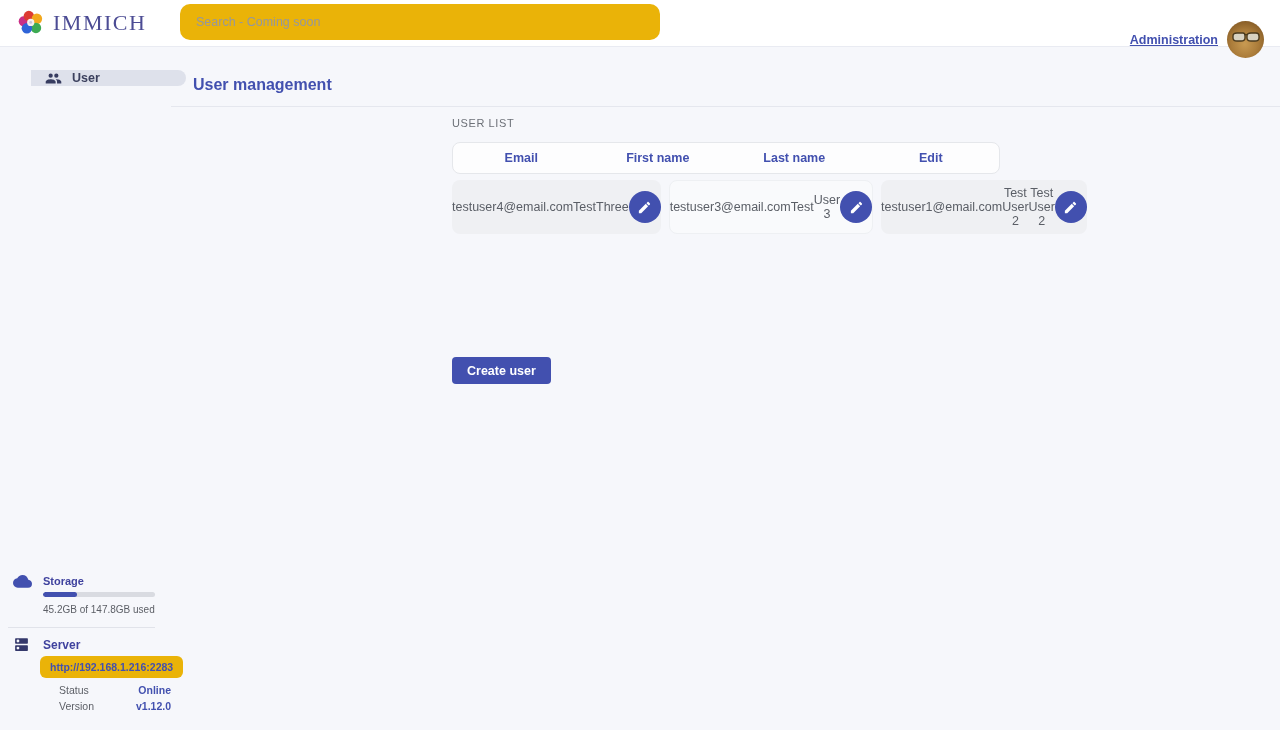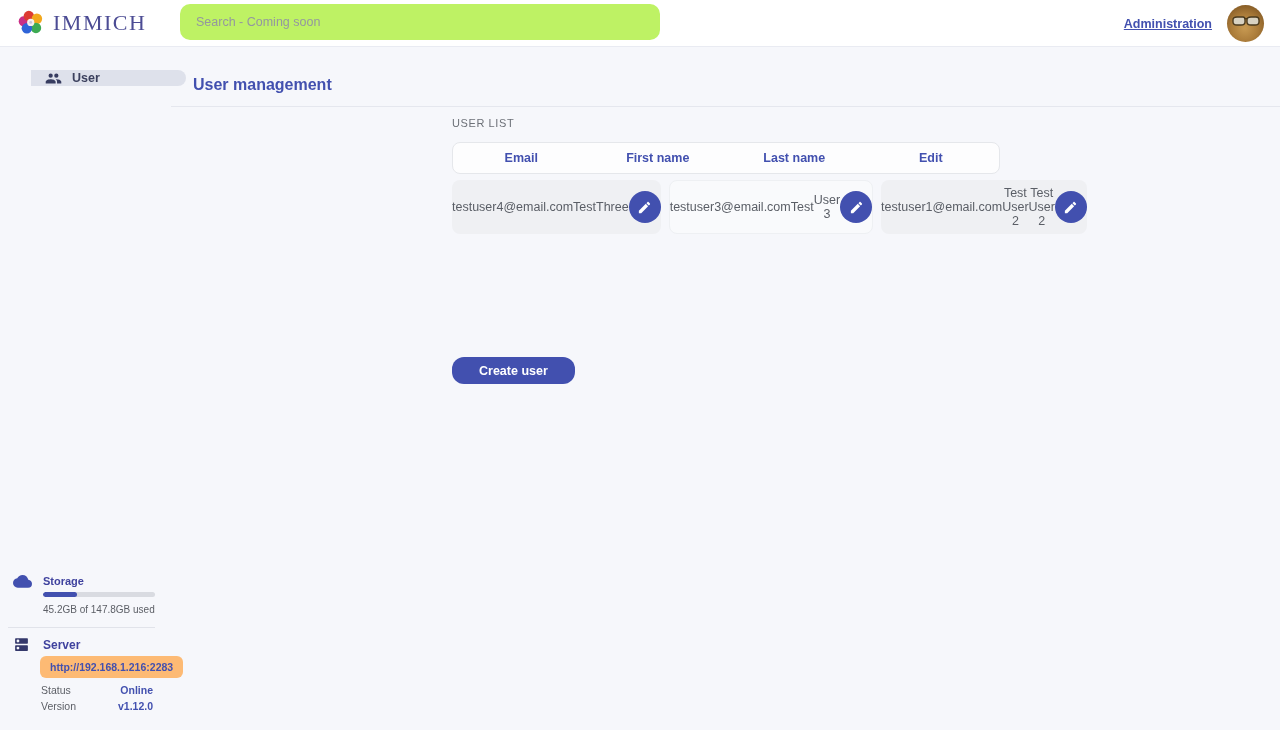--- a/index.html
+++ b/index.html
@@ -19,28 +19,28 @@
     z-index:5;
     padding-left:33px;
   }
   .logo { position:absolute; left:18px; top:9px; display:flex; align-items:center; gap:7px; }
   .logo-text {
     font-family:"Liberation Serif", serif;
     font-size:22px; letter-spacing:1.5px; color:#4c4c94; font-weight:400;
   }
   .search-input {
     position:absolute; left:180px; top:4px; width:480px; height:36px;
-    background:#bef264; border:none; border-radius:10px;
+    background:#eab308; border:none; border-radius:10px;
     padding:0 16px; font-size:12.5px; color:#4a4e57; outline:none;
     font-family:"Liberation Sans", sans-serif;
   }
   .search-input::placeholder { color:#94979f; }
   .header-right {
-    position:absolute; right:16px; top:0; height:47px;
-    display:flex; align-items:center; gap:15px;
+    position:absolute; right:16px; top:16px; height:47px;
+    display:flex; align-items:center; gap:9px;
   }
   .admin-link {
     font-size:12.5px; font-weight:700; color:#4250af;
     text-decoration:underline; cursor:pointer;
   }
   .avatar {
     width:37px; height:37px; border-radius:50%; overflow:hidden; cursor:pointer;
     background:radial-gradient(circle at 48% 62%, #c89a52 0%, #ab7c3a 45%, #8a5f28 75%, #5d3f1a 100%);
     position:relative;
   }
@@ -62,25 +62,25 @@
     position:absolute; left:43px; top:592px; width:112px; height:5px;
     background:#d9dbe1; border-radius:3px; overflow:hidden;
   }
   .progress-fill { height:100%; background:#4250af; border-radius:3px; width:0; }
   .storage-usage { position:absolute; left:43px; top:604px; font-size:10px; color:#5c5f66; }
   .side-divider { position:absolute; left:8px; top:627px; width:147px; border-top:1px solid #e1e3ea; }
   .server-icon { position:absolute; left:13px; top:636px; }
   .server-title { position:absolute; left:43px; top:638px; font-size:12px; font-weight:700; color:#3f429e; }
   .server-url {
     position:absolute; left:40px; top:656px; height:22px;
-    background:#fdba74; border-radius:6px; padding:0 10px;
+    background:#eab308; border-radius:6px; padding:0 10px;
     display:flex; align-items:center;
     font-size:10.5px; font-weight:700; color:#4250af;
   }
-  .kv-row { position:absolute; left:41px; width:112px; display:flex; justify-content:space-between; align-items:center; }
+  .kv-row { position:absolute; left:59px; width:112px; display:flex; justify-content:space-between; align-items:center; }
   .kv-row.status { top:684px; }
   .kv-row.version { top:700px; }
   .kv-key { font-size:10.5px; color:#5c5f66; }
   .kv-val { font-size:10.5px; font-weight:700; color:#4250af; }
 
   
   .page-title { position:absolute; left:193px; top:76px; font-size:16px; font-weight:600; color:#4250af; }
   .main-divider { position:absolute; left:171px; top:106px; width:1109px; border-top:1px solid #e5e7ee; }
   .section-title {
     position:absolute; left:452px; top:117px;
@@ -100,22 +100,22 @@
   .trow:nth-child(odd) { background:#eff0f3; }
   .trow:nth-child(even) { background:#f9fafc; border:1px solid #eef0f3; }
   .cell { text-align:center; font-size:12.5px; color:#5a5e66; }
   .edit-cell { display:flex; justify-content:center; }
   .edit-btn {
     width:32px; height:32px; border-radius:50%; border:none; cursor:pointer;
     background:#4250af; display:flex; align-items:center; justify-content:center;
   }
   .create-btn {
     position:absolute; left:452px; top:357px; height:27px;
-    background:#4250af; color:#ffffff; border:none; border-radius:12px;
-    padding:0 27px; font-size:12.5px; font-weight:600; cursor:pointer;
+    background:#4250af; color:#ffffff; border:none; border-radius:4px;
+    padding:0 15px; font-size:12.5px; font-weight:600; cursor:pointer;
     font-family:"Liberation Sans", sans-serif;
   }
 </style>
 </head>
 <body>
 
 <div class="header">
   <div class="logo">
     <svg width="28" height="28" viewBox="0 0 24 24">
       <circle cx="4.9" cy="10.6" r="4.3" fill="#c92f86"></circle>

